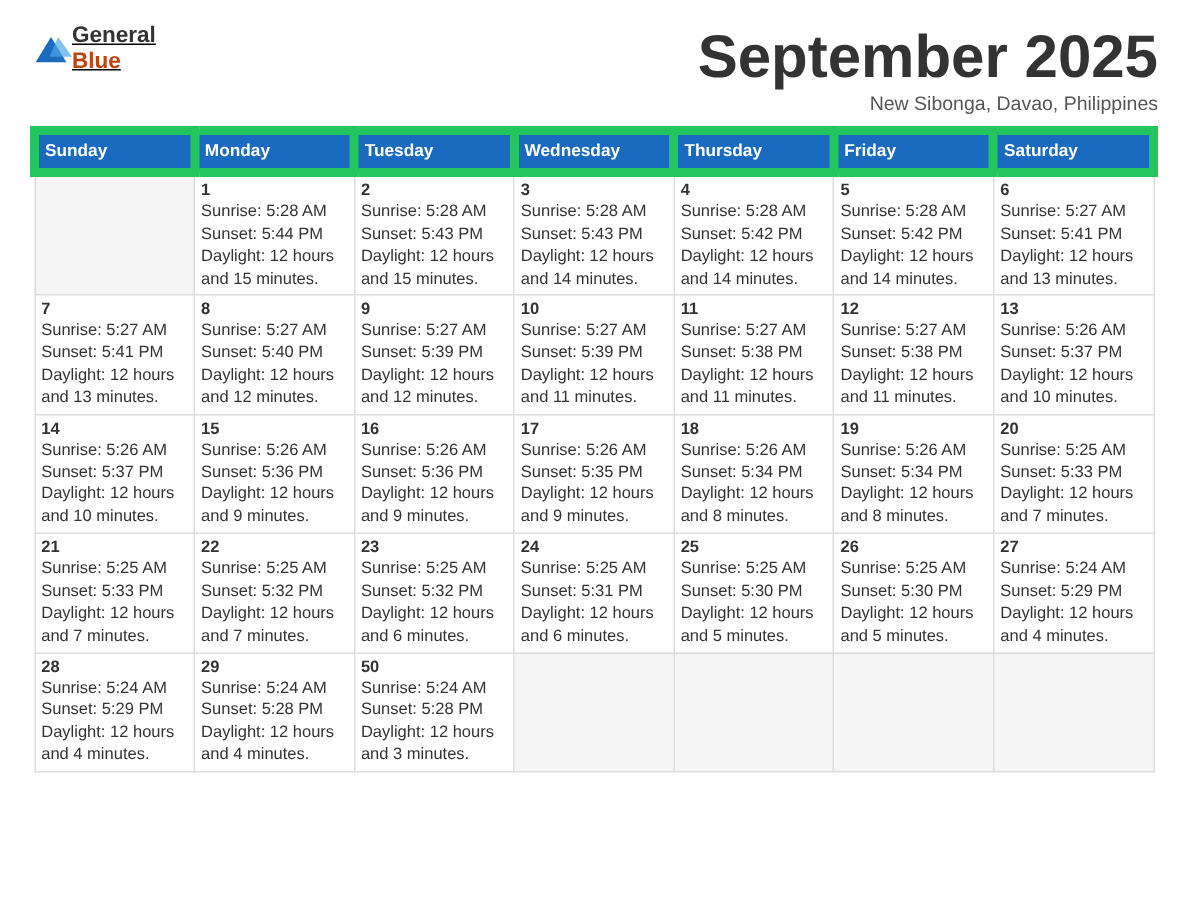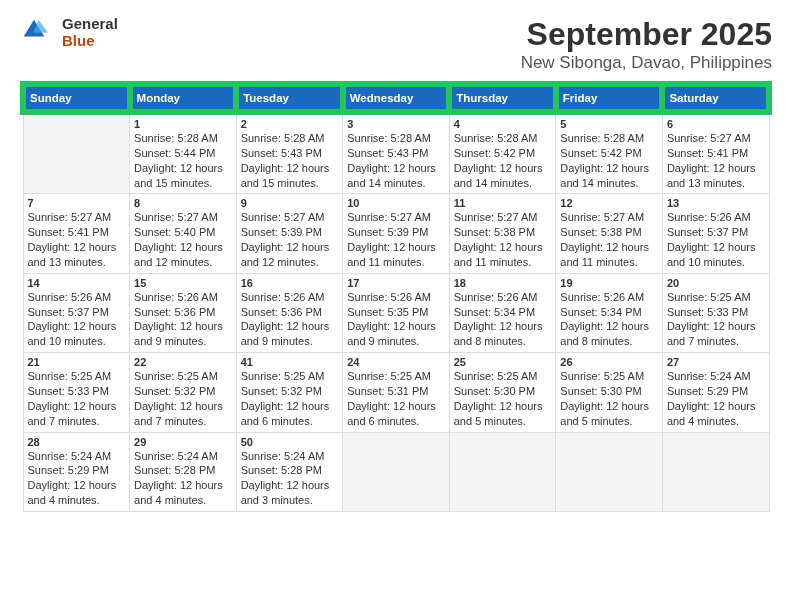--- a/index.html
+++ b/index.html
@@ -16,22 +16,23 @@
       padding: 16px 20px 10px 20px;
     }
     .header {
       display: flex;
       align-items: flex-start;
       justify-content: space-between;
       margin-bottom: 8px;
     }
     .logo {
       display: flex;
-      align-items: flex-start;
-      gap: 14px;
+      align-items: flex-end;
+      gap: 0;
+      text-decoration: underline;
     }
     .logo-text {
       display: flex;
       flex-direction: column;
       line-height: 1.1;
     }
     .logo-general {
       font-size: 15px;
       font-weight: bold;
       color: #333;
@@ -42,26 +43,26 @@
       color: #c2410c;
     }
     .logo-icon {
       width: 28px;
       height: 28px;
     }
     .title-block {
       text-align: right;
     }
     .month-title {
-      font-size: 32px;
+      font-size: 40px;
       font-weight: bold;
       color: #333;
     }
     .subtitle {
-      font-size: 17px;
+      font-size: 13px;
       color: #555;
     }
     .calendar-table {
       width: 100%;
       border-collapse: collapse;
       table-layout: fixed;
     }
     .calendar-table th {
       background: #1a6abf;
       color: #fff;
@@ -219,21 +220,21 @@
         <tr>
           <td>
             <div class="day-num">21</div>
             <div class="day-info">Sunrise: 5:25 AM<br>Sunset: 5:33 PM<br>Daylight: 12 hours<br>and 7 minutes.</div>
           </td>
           <td>
             <div class="day-num">22</div>
             <div class="day-info">Sunrise: 5:25 AM<br>Sunset: 5:32 PM<br>Daylight: 12 hours<br>and 7 minutes.</div>
           </td>
           <td>
-            <div class="day-num">41</div>
+            <div class="day-num">23</div>
             <div class="day-info">Sunrise: 5:25 AM<br>Sunset: 5:32 PM<br>Daylight: 12 hours<br>and 6 minutes.</div>
           </td>
           <td>
             <div class="day-num">24</div>
             <div class="day-info">Sunrise: 5:25 AM<br>Sunset: 5:31 PM<br>Daylight: 12 hours<br>and 6 minutes.</div>
           </td>
           <td>
             <div class="day-num">25</div>
             <div class="day-info">Sunrise: 5:25 AM<br>Sunset: 5:30 PM<br>Daylight: 12 hours<br>and 5 minutes.</div>
           </td>

